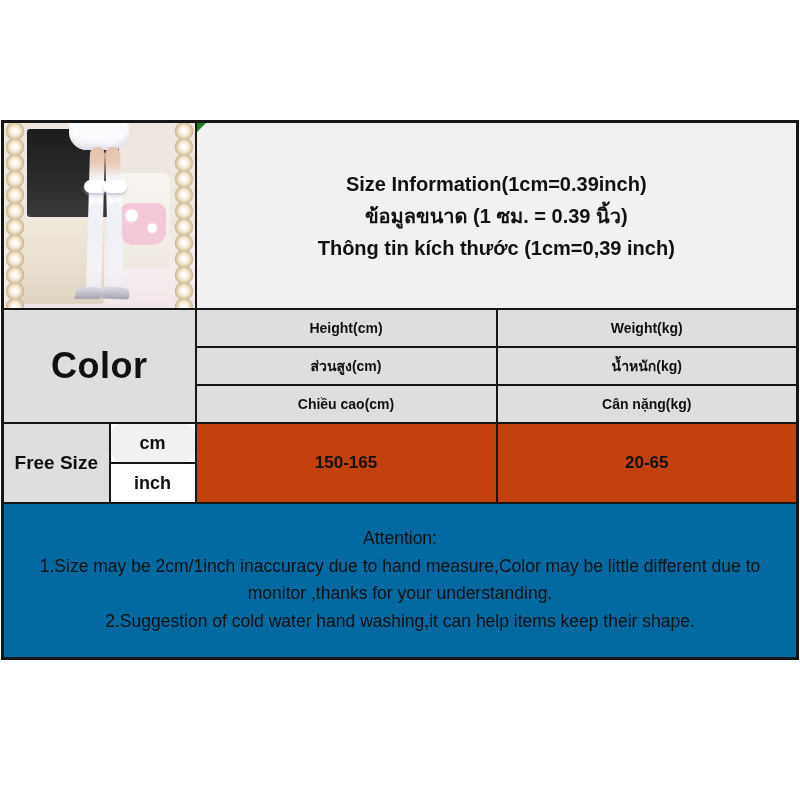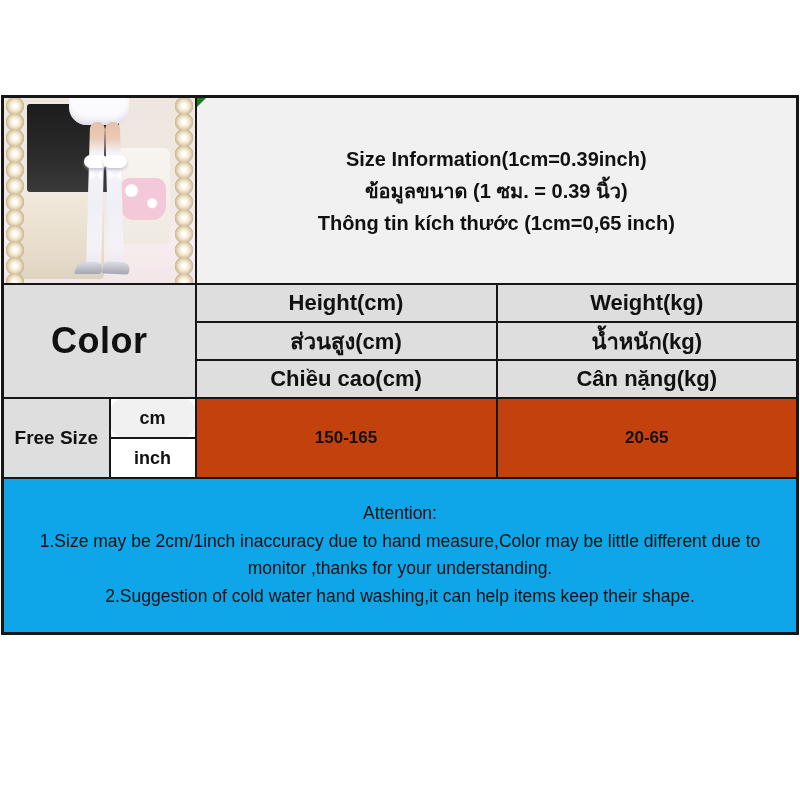--- a/index.html
+++ b/index.html
@@ -1,45 +1,45 @@
 <!DOCTYPE html>
 <html><head>
 <meta charset="utf-8">
 <style>
   * { margin: 0; padding: 0; box-sizing: border-box; }
   html, body { width: 800px; height: 800px; background: #ffffff; overflow: hidden; }
   body { font-family: "Liberation Sans", sans-serif; color: #111; }
 
-  .sheet { width: 666px; margin: 95px 0 0 1px; }
+  .sheet { width: 666px; margin: 120px 0 0 1px; }
 
   table.size-table {
     width: 797px;
     border-collapse: collapse;
     table-layout: fixed;
     border: 3px solid #161616;
   }
   table.size-table td {
     border: 2px solid #161616;
     text-align: center;
     vertical-align: middle;
     overflow: hidden;
   }
 
   
   .c-photo { padding: 0; height: 185px; background: #efe8e0; }
   .c-head  { background: #f1f1f1; position: relative; }
   .c-head .ln { font-weight: bold; font-size: 20px; line-height: 1.6; }
   .c-size  { background: #dedede; font-weight: bold; font-size: 36px; letter-spacing: .5px; }
-  .c-lbl   { background: #dedede; font-weight: bold; font-size: 22px; height: 38px; }
+  .c-lbl   { background: #dedede; font-weight: bold; font-size: 14px; height: 38px; }
   .c-unit-cm   { background: #f1f1f1; font-weight: bold; font-size: 18px; height: 40px; border-radius: 15px; }
   .c-unit-inch { background: #ffffff; font-weight: bold; font-size: 18px; height: 40px; }
   .c-free  { background: #dedede; font-weight: bold; font-size: 19px; }
   .c-val   { background: #c2410c; font-weight: bold; font-size: 17px; }
   .c-notes {
-    background: #0ea5e9; height: 155px; text-align: left; vertical-align: top;
+    background: #0369a1; height: 155px; text-align: left; vertical-align: top;
     padding: 19px 6px; font-size: 17.5px; line-height: 1.58; font-weight: 400;
   }
 
   
   .err-flag {
     position: absolute; top: 0; left: 0; width: 0; height: 0;
     border-top: 9px solid #1e7d1e; border-right: 9px solid transparent;
   }
 
   
@@ -139,21 +139,21 @@
           <div class="heel l"></div>
           <div class="heel r"></div>
           <div class="pearls left"></div>
           <div class="pearls right"></div>
         </div>
       </td>
       <td class="c-head" colspan="2">
         <span class="err-flag"></span>
         <div class="ln">Size Information(1cm=0.39inch)</div>
         <div class="ln">ข้อมูลขนาด (1 ซม. = 0.39 นิ้ว)</div>
-        <div class="ln">Thông tin kích thước (1cm=0,65 inch)</div>
+        <div class="ln">Thông tin kích thước (1cm=0,39 inch)</div>
       </td>
     </tr>
 
     <tr>
       <td class="c-size" colspan="2" rowspan="3">Color</td>
       <td class="c-lbl">Height(cm)</td>
       <td class="c-lbl">Weight(kg)</td>
     </tr>
     <tr>
       <td class="c-lbl">ส่วนสูง(cm)</td>

